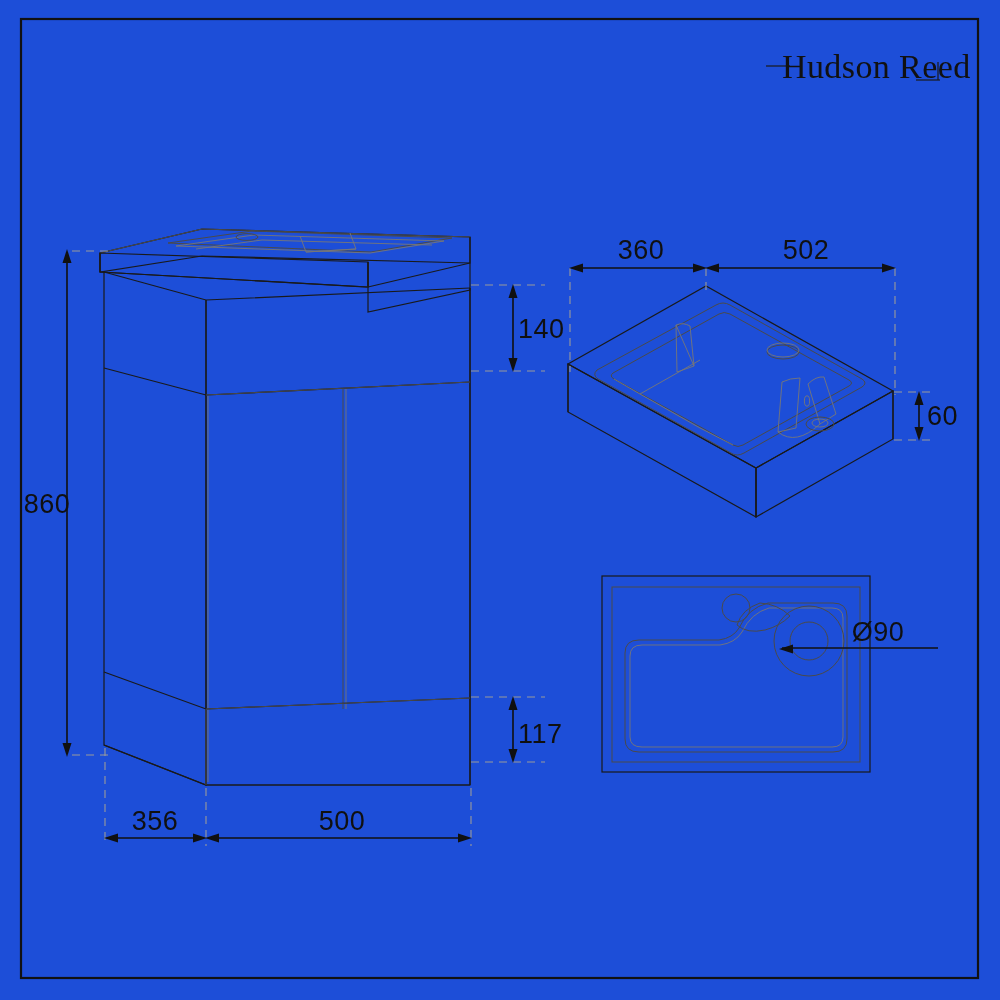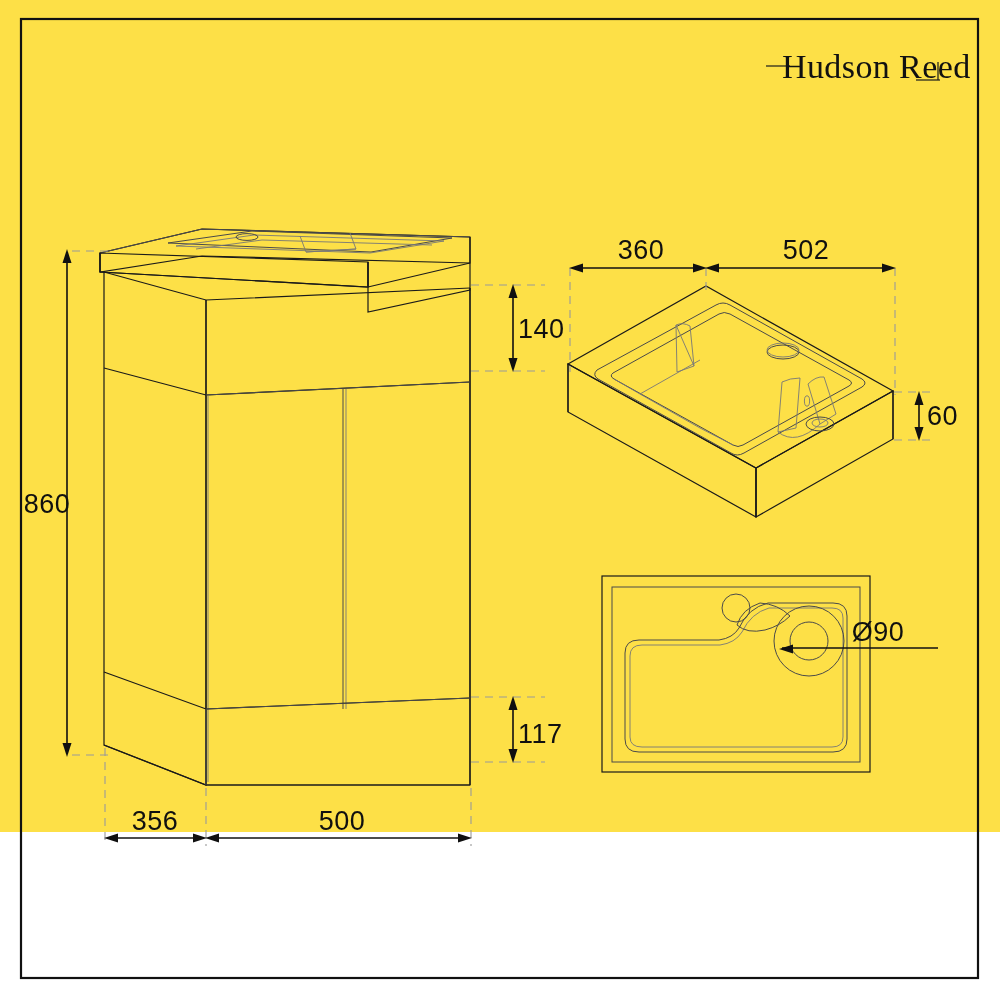--- a/index.html
+++ b/index.html
@@ -9,22 +9,22 @@
   }
   body {
     width: 1000px;
     height: 1000px;
     font-family: "Liberation Sans", sans-serif;
     overflow: hidden;
   }
   #sheet {
     position: relative;
     width: 1000px;
-    height: 832px;
-    background: #fde047;
+    height: 1000px;
+    background: #1d4ed8;
   }
   #drawing-svg {
     position: absolute;
     left: 0;
     top: 0;
     width: 1000px;
     height: 1000px;
   }
   .dim-text {
     font-family: "Liberation Sans", sans-serif;

